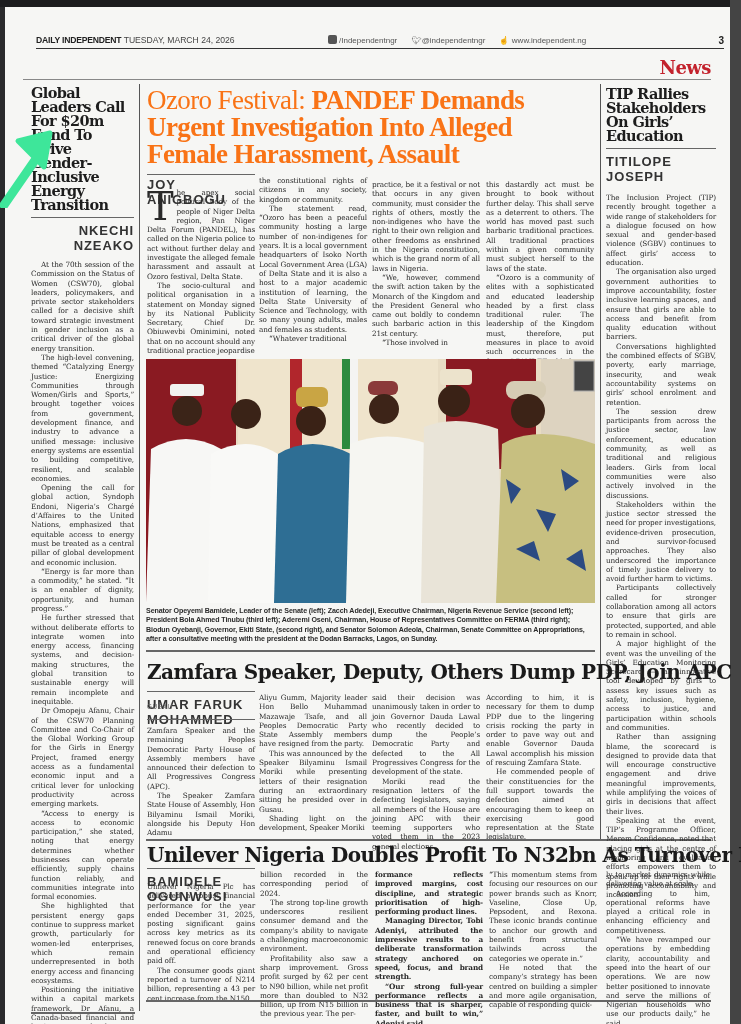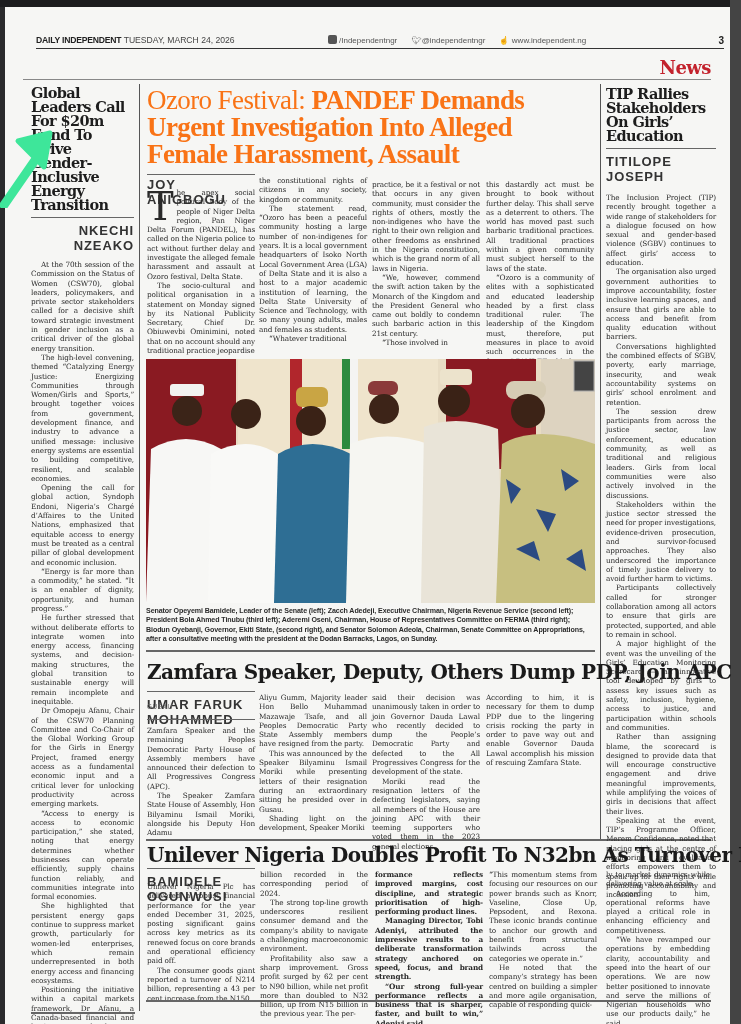--- a/index.html
+++ b/index.html
@@ -189,20 +189,21 @@
     <p class="first">Aliyu Gumm, Majority leader Hon Bello Muhammad Mazawaje Tsafe, and all Peoples Democratic Party State Assembly members have resigned from the party.</p>
     <p>This was announced by the Speaker Bilyaminu Ismail Moriki while presenting letters of their resignation during an extraordinary sitting he presided over in Gusau.</p>
     <p>Shading light on the development, Speaker Moriki</p>
   </div>
 <div class="col body" style="left:372px; top:693px; width:108px;" id="zam-c2">
     <p class="first">said their decision was unanimously taken in order to join Governor Dauda Lawal who recently decided to dump the People’s Democratic Party and defected to the All Progressives Congress for the development of the state.</p>
     <p>Moriki read the resignation letters of the defecting legislators, saying all members of the House are joining APC with their teeming supporters who voted them in the 2023 general elections.</p>
   </div>
 <div class="col body" style="left:486px; top:693px; width:108px;" id="zam-c3">
     <p class="first">According to him, it is necessary for them to dump PDP due to the lingering crisis rocking the party in order to pave way out and enable Governor Dauda Lawal accomplish his mission of rescuing Zamfara State.</p>
+    <p>He commended people of their constituencies for the full support towards the defection aimed at encouraging them to keep on exercising good representation at the State legislature.</p>
   </div>
 
 <div class="hrline" style="left:146px; top:839px; width:565px;"></div>
 
 <div class="col" style="left:606px; top:87px; width:110px;">
   <h2 class="h-side">TIP Rallies Stakeholders On Girls’ Education</h2>
   <div class="byline" style="margin-top:5px;">TITILOPE JOSEPH</div>
   <div class="body" style="margin-top:9px;" id="right-body">
       <p class="first">The Inclusion Project (TIP) recently brought together a wide range of stakeholders for a dialogue focused on how sexual and gender-based violence (SGBV) continues to affect girls’ access to education.</p>
       <p>The organisation also urged government authorities to improve accountability, foster inclusive learning spaces, and ensure that girls are able to access and benefit from quality education without barriers.</p>

